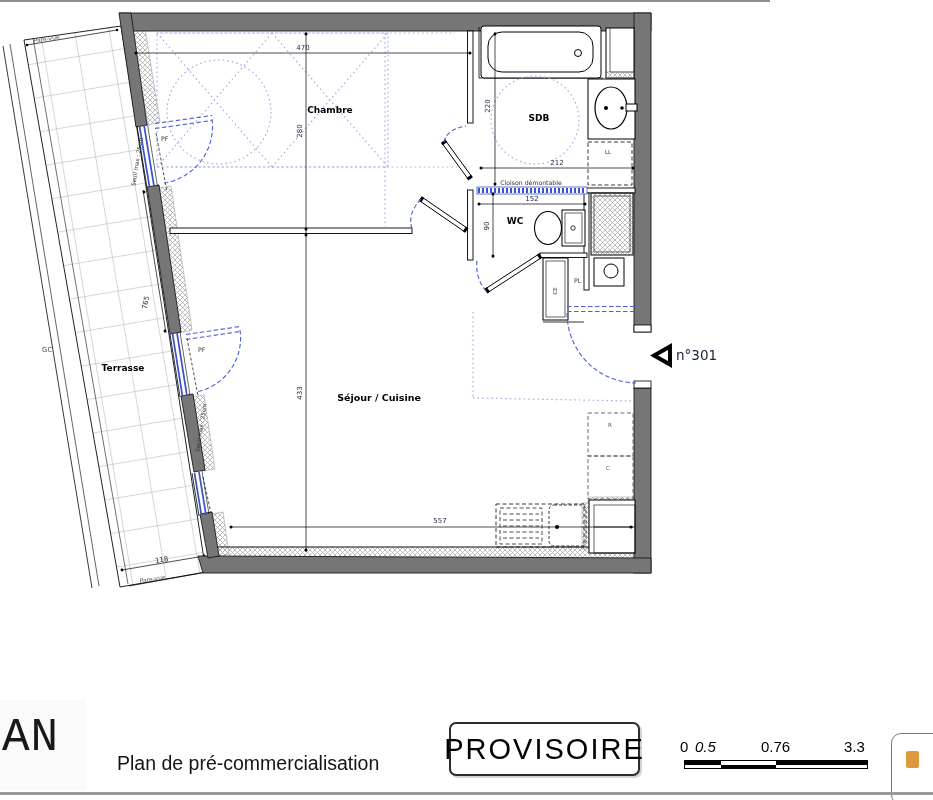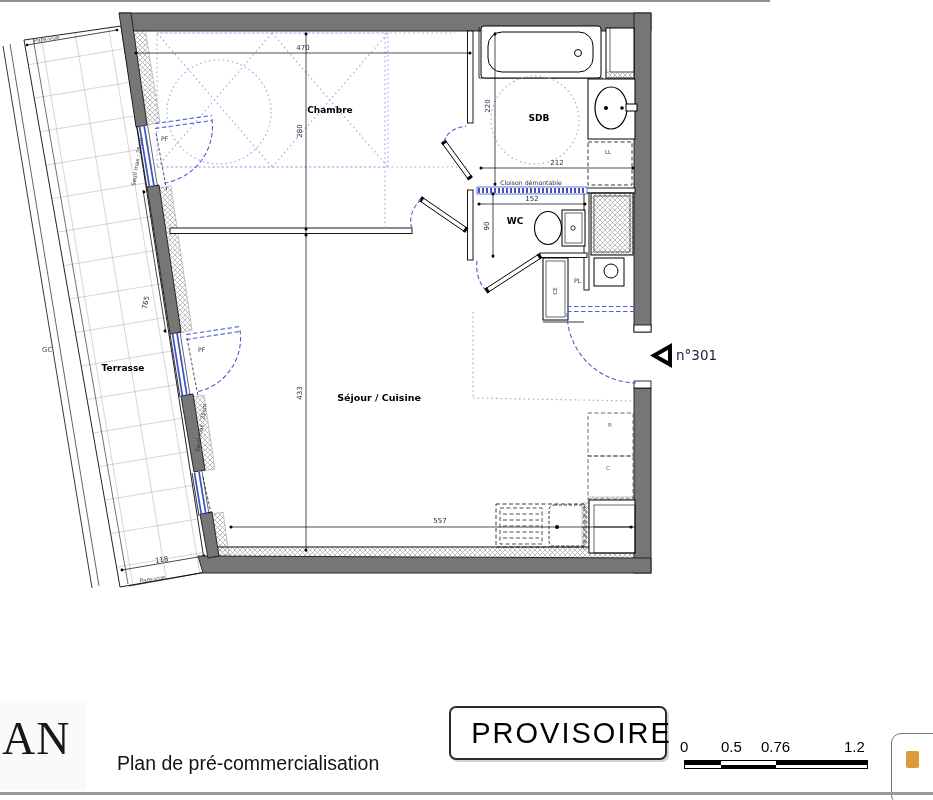--- a/index.html
+++ b/index.html
@@ -21,27 +21,27 @@
   .dim{stroke:#000;stroke-width:0.7;fill:none;}
   .kdash{fill:none;stroke:#222;stroke-width:0.9;stroke-dasharray:4 2.5;}
   .bdash{fill:none;stroke:#4c5fd6;stroke-width:1.1;stroke-dasharray:4.5 2.5;}
   .bwin{stroke:#3d52c4;stroke-width:1.7;}
   .bdot{fill:none;stroke:#a2adea;stroke-width:1.2;stroke-dasharray:1.6 3;}
   .leaf{fill:#fff;stroke:#000;stroke-width:0.9;}
   .cap{fill:#000;}
 
   .footer-logo-bg{position:absolute;left:0;top:700px;width:86px;height:90px;background:#fafafa;}
   .footer-logo{position:absolute;left:2px;top:712px;font-size:46px;letter-spacing:1px;
-               color:#181818;font-family:Liberation Serif, serif;}
+               color:#181818;font-family:Liberation Mono, monospace;}
   .footer-subtitle{position:absolute;left:117px;top:752px;font-size:19.5px;color:#141414;}
-  .stamp{position:absolute;left:449px;top:706px;width:187px;height:50px;
+  .stamp{position:absolute;left:449px;top:722px;width:187px;height:50px;
          border:2px solid #2b2b2b;border-radius:7px;background:#fff;
          box-shadow:2px 2px 0 rgba(130,130,130,.35);
          display:flex;align-items:center;justify-content:center;
-         font-size:29px;letter-spacing:2px;color:#000;padding-left:27px;}
+         font-size:29px;letter-spacing:2px;color:#000;}
   .scalebar{position:absolute;left:684px;top:738px;width:184px;height:32px;font-size:15px;color:#000;}
   .scalebar .lbl{position:absolute;top:0;}
   .sbar{position:absolute;left:0;top:22px;width:182px;height:7px;border:1px solid #000;background:#fff;}
   .sbar .seg{position:absolute;background:#000;height:3.5px;}
   .corner-box{position:absolute;left:891px;top:733px;width:60px;height:70px;
               border:1.5px solid #777;border-radius:10px;background:#fff;}
   .corner-glyph{position:absolute;left:14px;top:17px;width:13px;height:17px;
                 background:#dd9a3c;border-radius:2px;}
 </style>
 </head>
@@ -321,23 +321,23 @@
   </g>
 </svg>
 
 <div class="footer-logo-bg"></div>
 <div class="footer-logo">AN</div>
 <div class="footer-subtitle">Plan de pré-commercialisation</div>
 <div class="stamp">PROVISOIRE</div>
 
 <div class="scalebar">
   <span class="lbl" style="left:-4px;">0</span>
-  <span class="lbl" style="left:37px;">0.5</span>
+  <span class="lbl" style="left:11px;font-style:italic;">0.5</span>
   <span class="lbl" style="left:77px;">0.76</span>
-  <span class="lbl" style="left:160px;">1.2</span>
+  <span class="lbl" style="left:160px;">3.3</span>
   <div class="sbar">
     <div class="seg" style="left:0;top:0;width:36px;"></div>
     <div class="seg" style="left:36px;top:3.5px;width:55px;"></div>
     <div class="seg" style="left:91px;top:0;width:91px;"></div>
   </div>
 </div>
 
 <div class="corner-box">
   <div class="corner-glyph"></div>
 </div>

